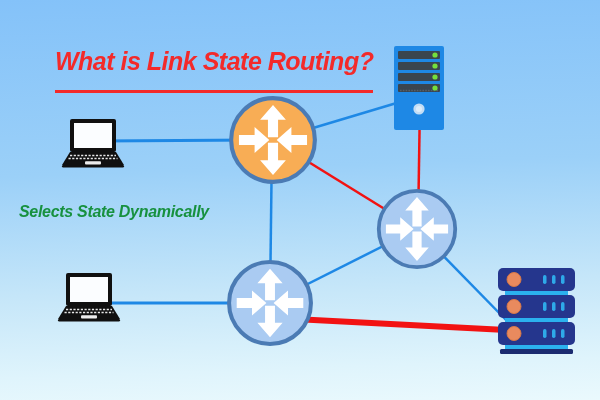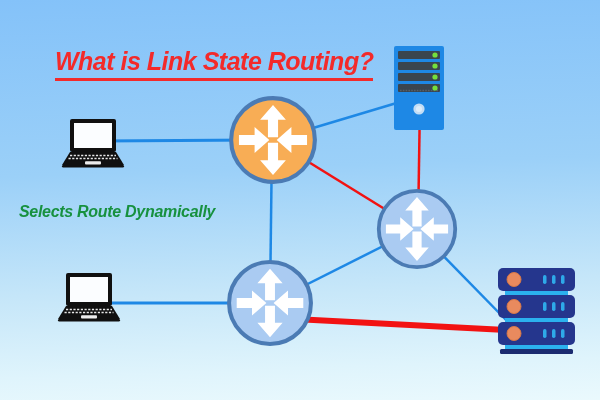--- a/index.html
+++ b/index.html
@@ -11,21 +11,21 @@
     background:linear-gradient(178deg,#84C2F9 0%,#9BD0F8 42%,#C7E7F9 72%,#DFF4FC 90%,#EAF9FD 100%);
   }
   .links{position:absolute;left:0;top:0;z-index:1;}
   .node{position:absolute;z-index:2;}
   .node svg{display:block;}
   .title{
     position:absolute;left:55px;top:47px;z-index:3;
     font-size:25px;font-weight:bold;font-style:italic;letter-spacing:-0.5px;
     color:#F32A2A;
     border-bottom:3px solid #F32A2A;
-    padding-bottom:2px;
+    padding-bottom:14px;
     white-space:nowrap;
   }
   .caption{
     position:absolute;left:19px;top:203px;z-index:3;
     font-size:16px;font-weight:bold;font-style:italic;letter-spacing:-0.3px;
     color:#17913F;
     white-space:nowrap;
   }
 </style>
 </head>
@@ -136,15 +136,15 @@
           <rect x="54" y="34" width="3.5" height="9" rx="1.7"></rect>
           <rect x="63" y="34" width="3.5" height="9" rx="1.7"></rect>
         <rect x="45" y="61" width="3.5" height="9" rx="1.7"></rect>
           <rect x="54" y="61" width="3.5" height="9" rx="1.7"></rect>
           <rect x="63" y="61" width="3.5" height="9" rx="1.7"></rect>
       </g>
     </svg>
   </div>
 
   <div class="title">What is Link State Routing?</div>
-  <div class="caption">Selects Route Dynamically</div>
+  <div class="caption">Selects State Dynamically</div>
 
 </div>
 
 </body></html>

